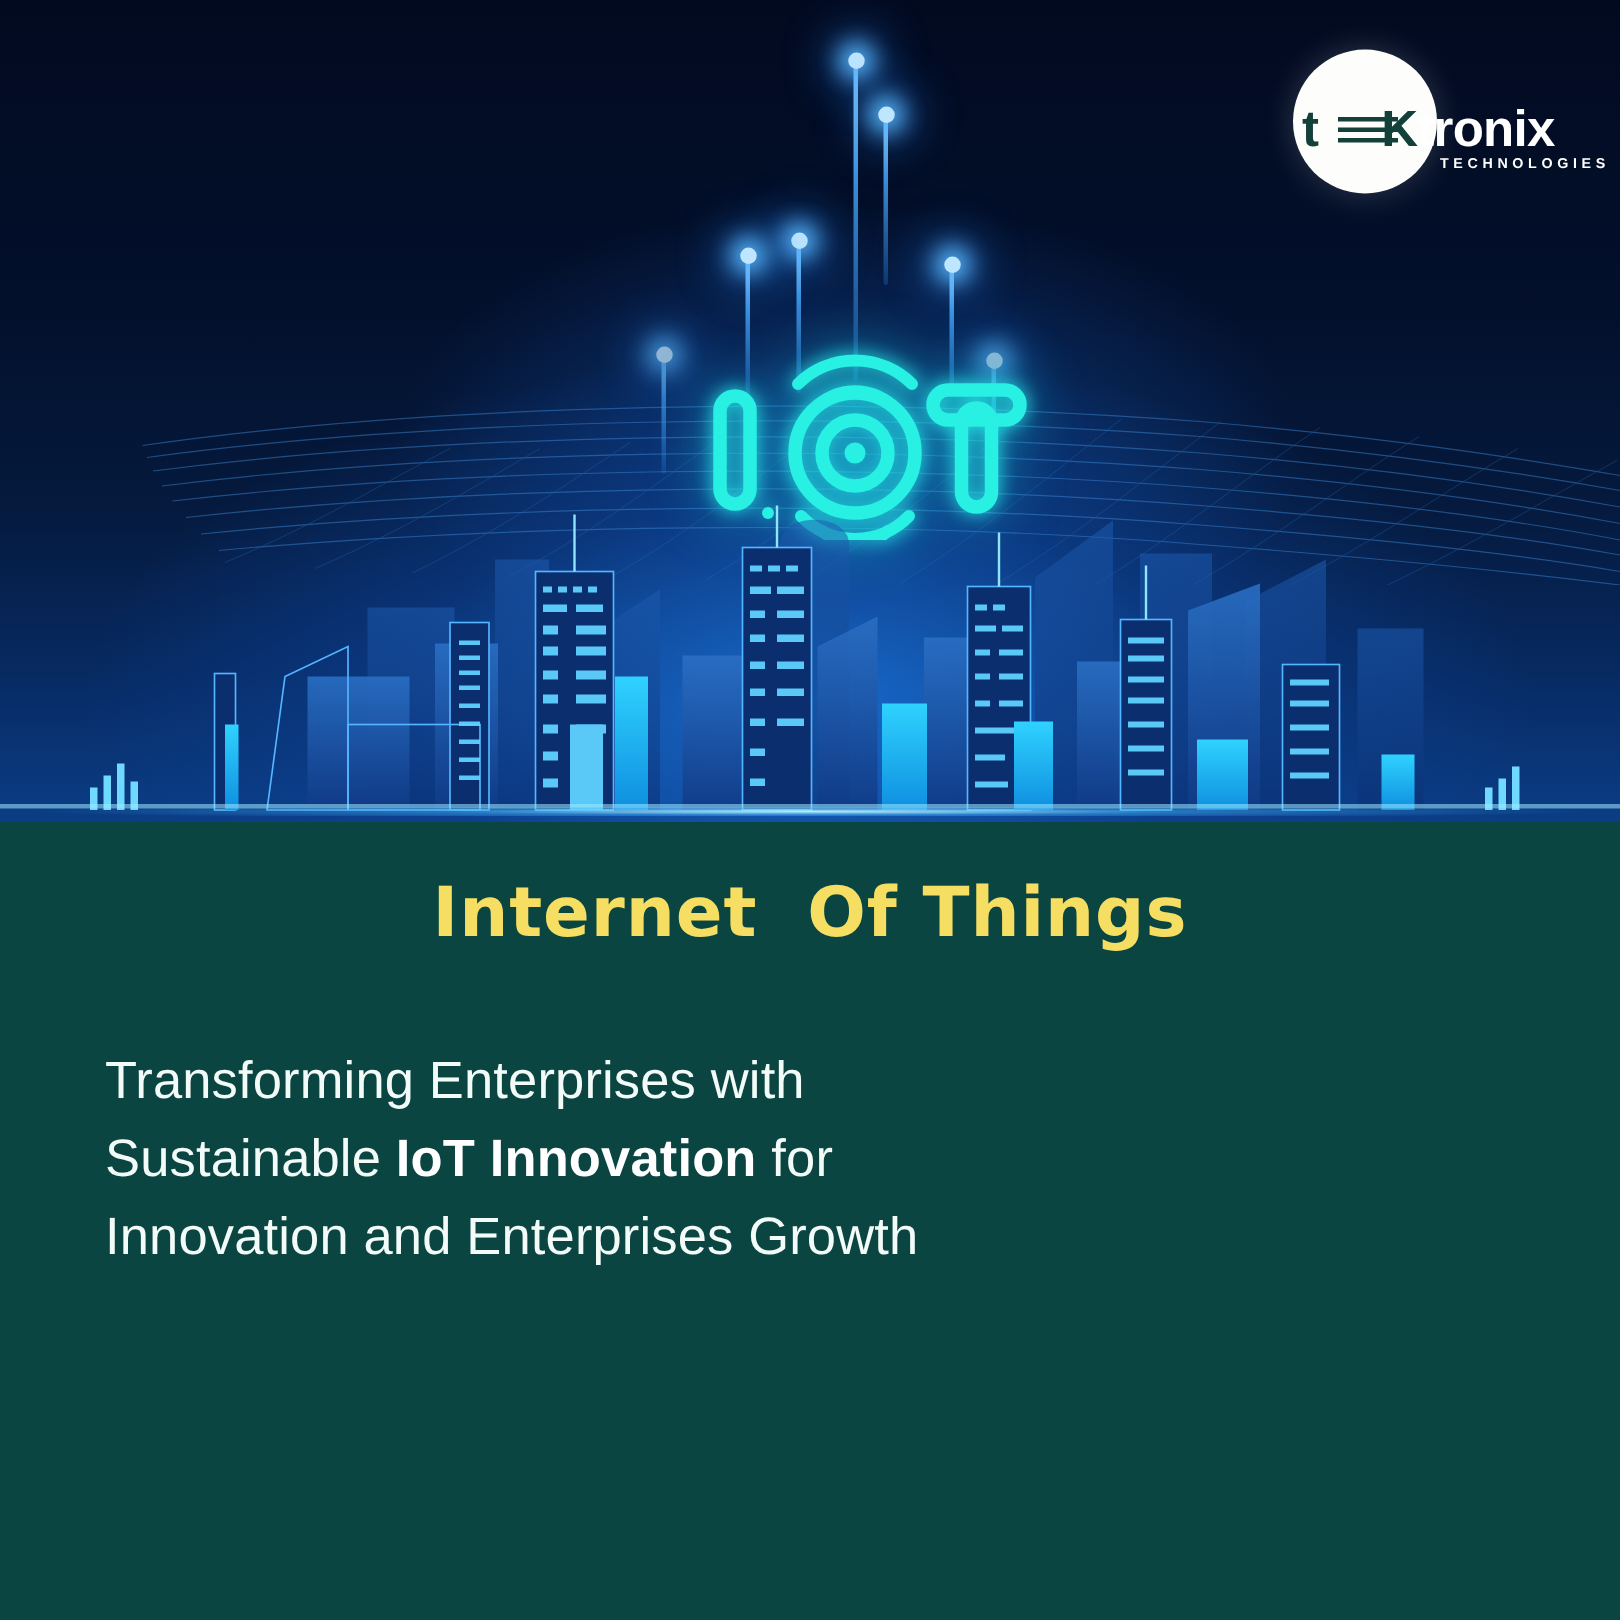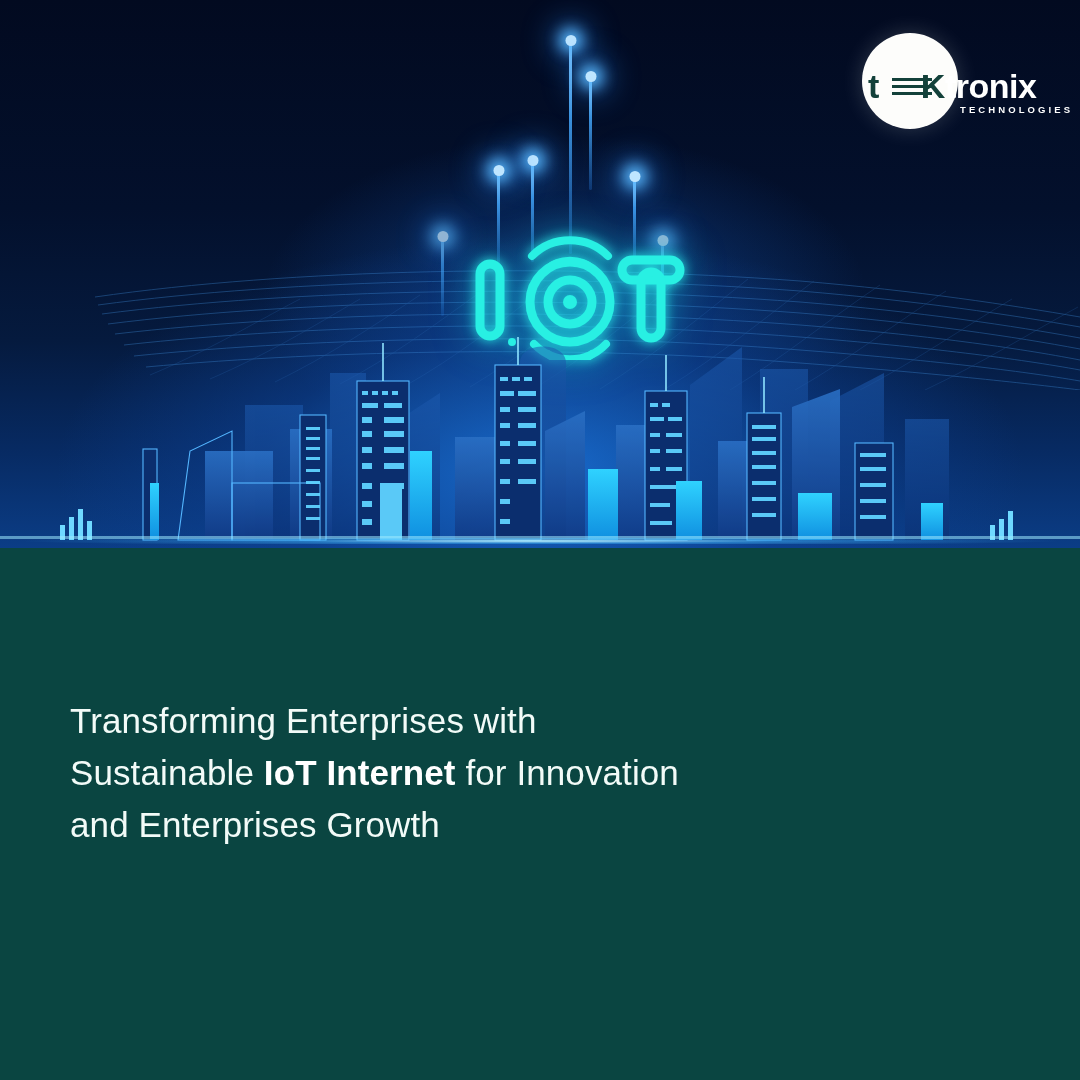--- a/index.html
+++ b/index.html
@@ -298,17 +298,18 @@
         <i style="top:0px;"></i>
           <i style="top:7px;"></i>
           <i style="top:14px;"></i>
       </div>
       <div id="logo-sub">TECHNOLOGIES</div>
     </div>
   </div>
 
   <div id="body-sec">
 
-
-    <div id="subtitle"><span>Transforming Enterprises with Sustainable </span><b>IoT Internet</b><span> for Innovation and Enterprises Growth</span></div>
+    <div id="title">Internet  Of Things</div>
+
+    <div id="subtitle"><span>Transforming Enterprises with Sustainable </span><b>IoT Innovation</b><span> for Innovation and Enterprises Growth</span></div>
 
   </div>
 </div>
 
 </body></html>

